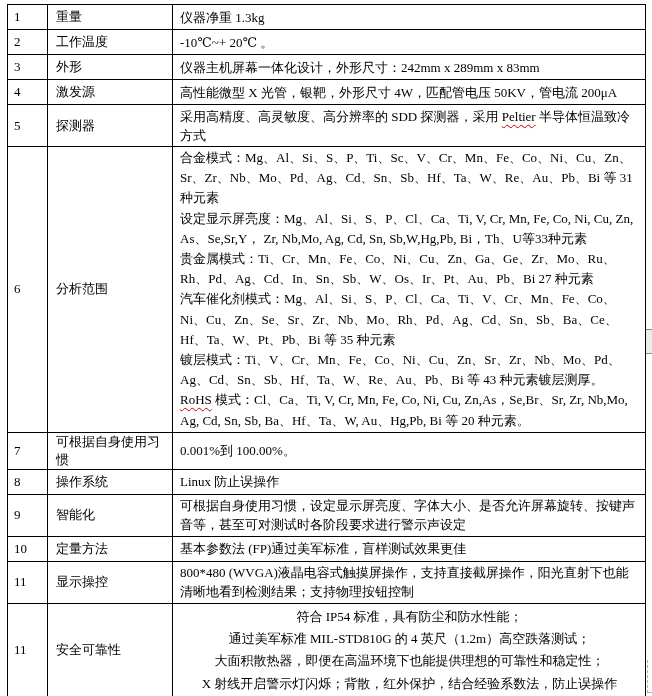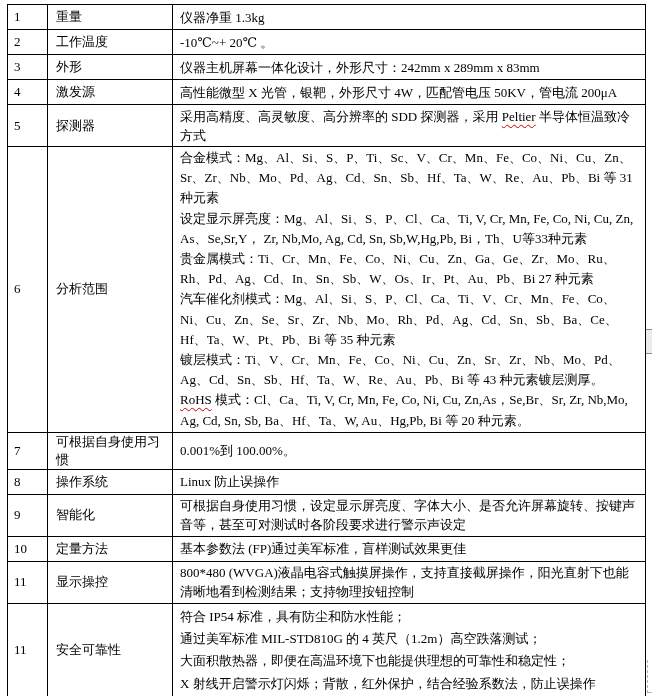--- a/index.html
+++ b/index.html
@@ -38,21 +38,21 @@
   col.c3 { width: 473px; }
   td.num { padding: 0 2px 0 6px; }
   td.lbl { padding: 0 2px 0 8px; }
   td.val { padding: 1px 6px 1px 7px; line-height: 19px; }
   tr.h22  td { height: 22px; }
   tr.h39  td { height: 39px; }
   tr.h91  td { height: 91px; }
   tr.h266 td { height: 266px; }
   td.val p { margin: 0; padding: 0; }
   tr.h266 td.val p { line-height: 20.2px; }
-  tr.h91  td.val p { line-height: 22.4px; }
+  tr.h91  td.val p { line-height: 22.4px; text-align: center; }
   .sp {
     text-decoration-line: underline;
     text-decoration-style: wavy;
     text-decoration-color: #cc0000;
     text-decoration-thickness: 1px;
     text-underline-offset: 3px;
   }
   
   .scroll-frag {
     position: absolute;

